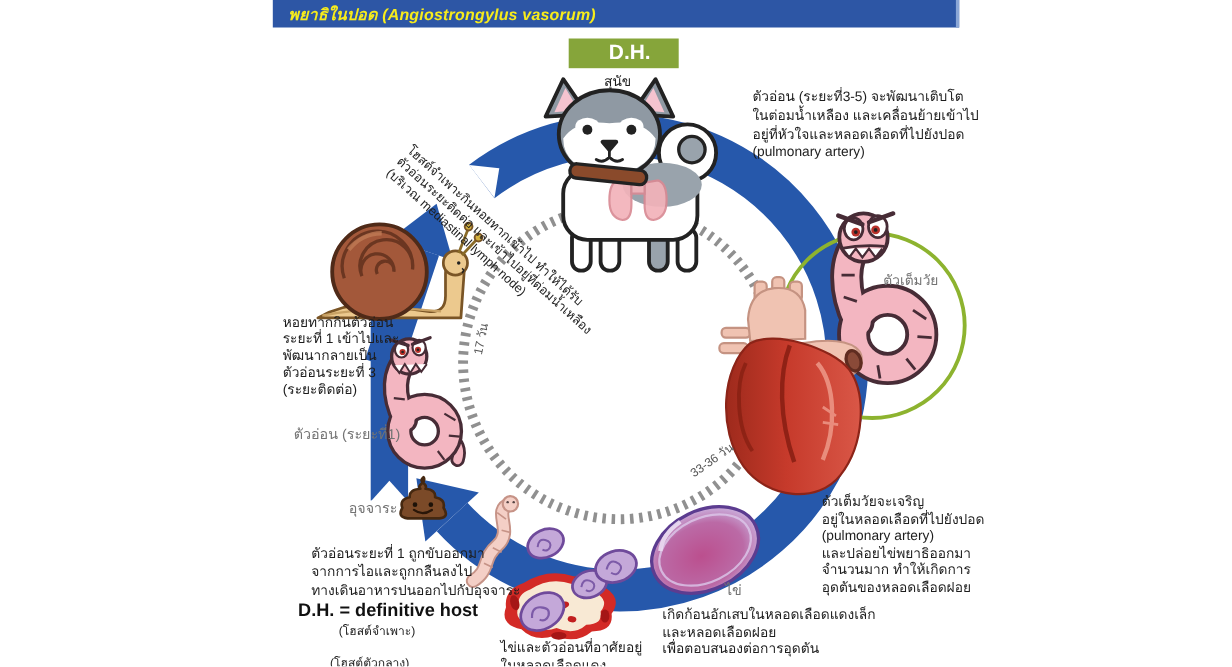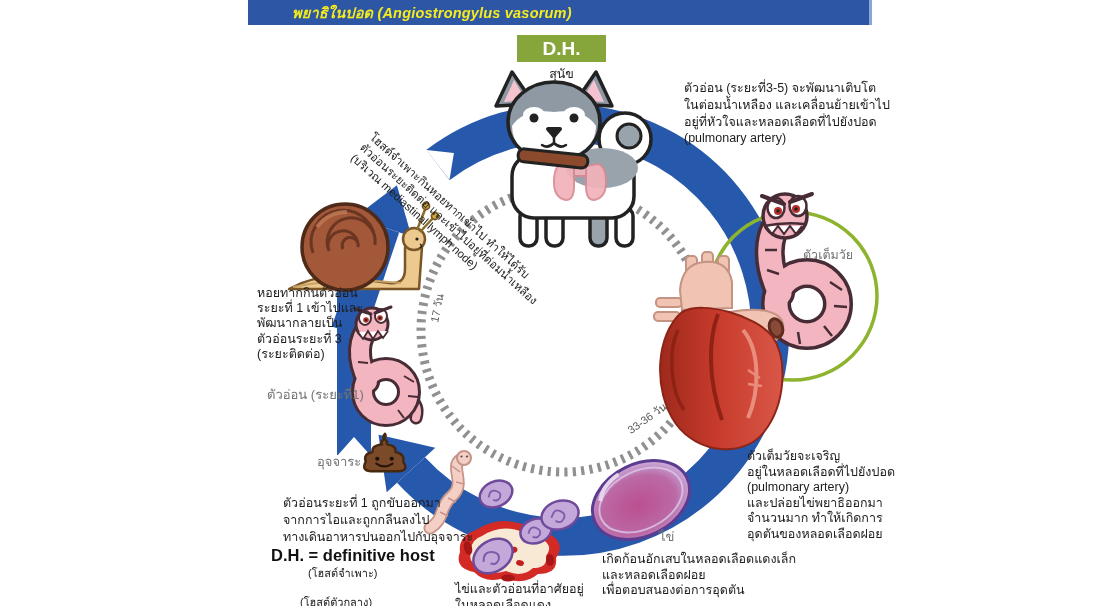--- a/index.html
+++ b/index.html
@@ -3,23 +3,23 @@
 <meta charset="utf-8">
 <style>
   html,body{margin:0;padding:0;background:#ffffff;}
   #stage{position:relative;width:1120px;height:606px;background:#ffffff;overflow:hidden;
          font-family:"Liberation Sans",sans-serif;color:#1d1d1d;}
   .abs{position:absolute;}
   .note{position:absolute;white-space:pre-line;font-size:12.5px;line-height:15.8px;color:#1d1d1d;z-index:5;}
   .lbl{position:absolute;font-size:13px;color:#737373;z-index:5;white-space:nowrap;}
   #banner{position:absolute;left:248px;top:0;width:621px;height:25px;background:#2d56a5;
           border-right:3px solid #8aa6d6;z-index:6;display:flex;align-items:center;}
-  #banner span{color:#f7ec1b;font-weight:bold;font-style:italic;font-size:14.5px;padding-left:44px;letter-spacing:.2px;}
+  #banner span{color:#f7ec1b;font-weight:bold;font-style:italic;font-size:14.5px;padding-left:14px;letter-spacing:.2px;}
   #dh-badge{position:absolute;left:517px;top:35px;width:89px;height:27px;background:#86a53a;z-index:6;
-            display:flex;align-items:center;justify-content:center;color:#fff;font-weight:bold;font-size:19px;}
+            display:flex;align-items:center;justify-content:center;color:#fff;font-weight:bold;font-size:19px;padding-left:11px;}
   #dog-label{position:absolute;left:517px;top:64px;width:89px;text-align:center;font-size:12.5px;z-index:6;}
   .rot{transform-origin:0 0;}
   .dayl{position:absolute;font-size:11px;color:#555;z-index:5;text-align:center;white-space:nowrap;}
   .legend-line{position:absolute;font-size:16.5px;font-weight:bold;color:#111;z-index:5;white-space:nowrap;}
   .legend-sub{position:absolute;font-size:11px;color:#222;z-index:5;white-space:nowrap;}
   svg{display:block;}
 </style>
 </head>
 <body>
 

